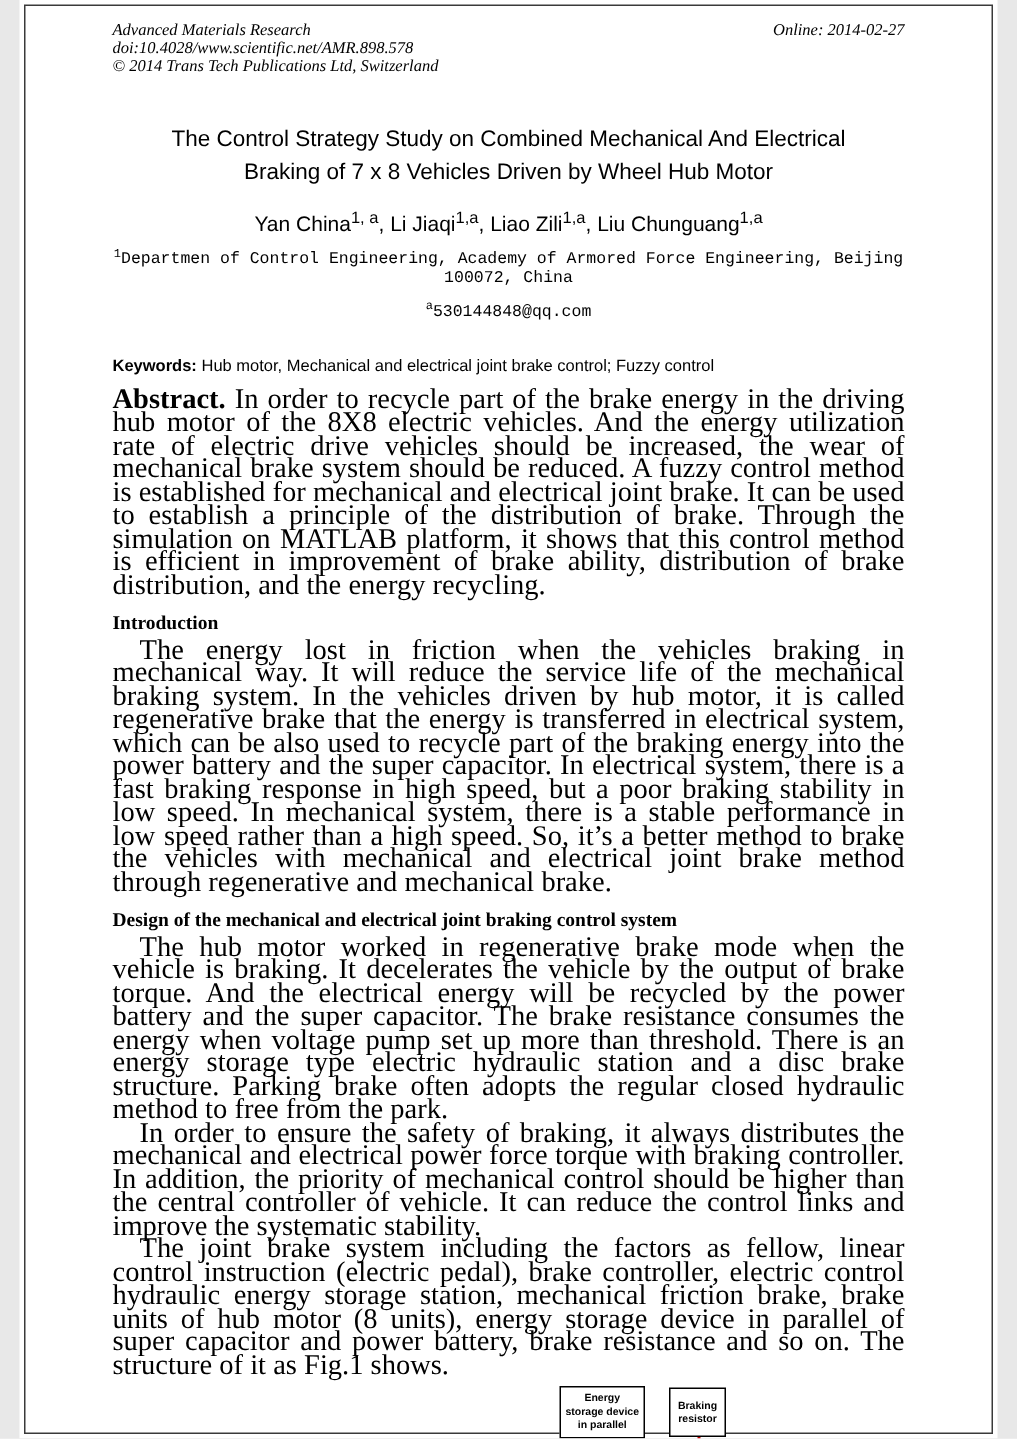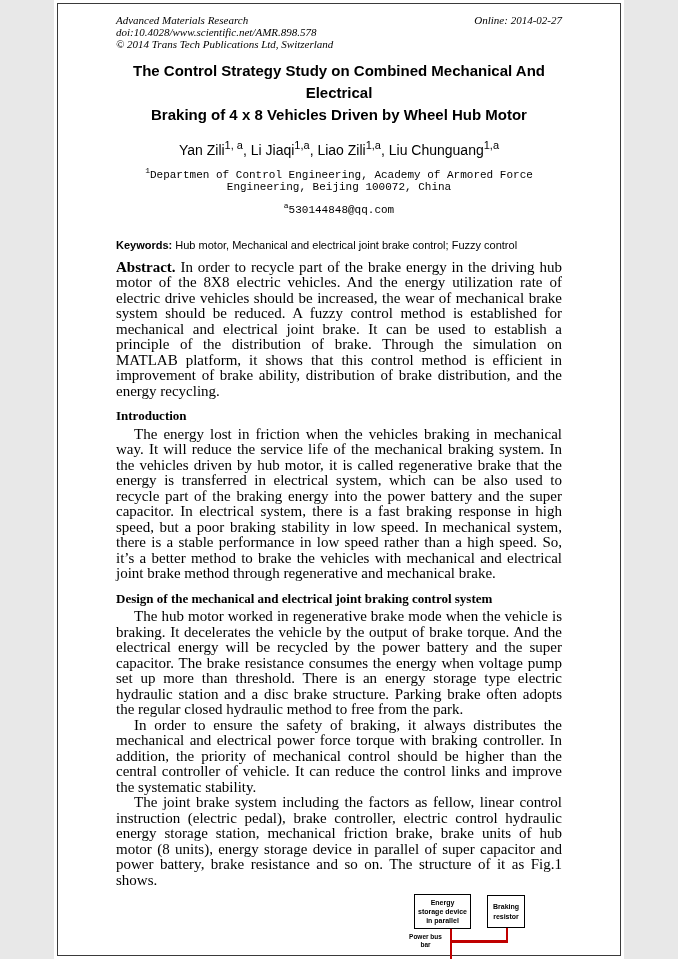--- a/index.html
+++ b/index.html
@@ -1,33 +1,33 @@
 <!DOCTYPE html>
 <html><head>
 <meta charset="utf-8">
 <style>
   html,body { margin:0; padding:0; background:#e8e8e8; }
   .page {
-    position:relative; width:570px; height:959px; background:#fff;
+    position:relative; width:652px; height:959px; background:#fff;
     margin:0 auto; box-sizing:border-box; padding:14px 62px 0 62px;
     font-family:"Liberation Serif", serif; color:#000; overflow:hidden;
   }
   .frame { position:absolute; inset:3px; border:1px solid #3a3a3a; pointer-events:none; }
   .hdr { display:flex; justify-content:space-between; align-items:flex-start;
          font-style:italic; font-size:11px; line-height:1.1; }
   .hdr-left div { white-space:nowrap; }
-  .title { font-family:"Liberation Sans", sans-serif; font-weight:bold; font-size:15px;
-           line-height:1.45; text-align:center; margin:10px 0 0 0; }
+  .title { font-family:"Liberation Sans", sans-serif; font-weight:normal; font-size:15px;
+           line-height:1.45; text-align:center; margin:32px 0 0 0; }
   .authors { text-align:center; font-family:"Liberation Sans", sans-serif; font-size:14px; margin-top:14px; }
   .authors sup { font-size:11px; }
   .affil, .email { text-align:center; font-family:Liberation Mono, monospace; font-size:11px; margin-top:8px; }
   .affil sup, .email sup { font-size:8px; }
   .kw { font-family:"Liberation Sans", sans-serif; font-size:11px; margin-top:23px; }
   .kw-label { font-weight:bold; }
-  p.body { font-size:15px; line-height:15.5px; text-align:justify; margin:0; }
+  p.body { font-size:19px; line-height:15.5px; text-align:justify; margin:0; }
   p.abs { margin-top:9px; }
   .b { font-weight:bold; }
   h2.sec { font-size:13px; line-height:15.5px; font-weight:bold; margin:9px 0 3px 0; }
   p.ind { text-indent:18px; }
   
   .fig { position:relative; width:332px; height:172px; margin:3px 0 0 118px;
          font-family:"Liberation Sans", sans-serif; }
   .fbox { position:absolute; border:1.5px solid #000; box-sizing:border-box;
           display:flex; align-items:center; justify-content:center; background:#fff; }
   .fbox-t { font-weight:bold; font-size:7px; line-height:1.3; text-align:center; white-space:pre-line; }
@@ -52,24 +52,24 @@
 
   <div class="hdr">
     <div class="hdr-left">
       <div>Advanced Materials Research</div>
       <div>doi:10.4028/www.scientific.net/AMR.898.578</div>
       <div>© 2014 Trans Tech Publications Ltd, Switzerland</div>
     </div>
     <div class="hdr-right">Online: 2014-02-27</div>
   </div>
 
-  <h1 class="title"><span>The Control Strategy Study on Combined Mechanical And Electrical</span><br><span>Braking of 4 x 8 Vehicles Driven by Wheel Hub Motor</span></h1>
+  <h1 class="title"><span>The Control Strategy Study on Combined Mechanical And Electrical</span><br><span>Braking of 7 x 8 Vehicles Driven by Wheel Hub Motor</span></h1>
 
   <div class="authors">
-    <span><span>Yan Zili</span><sup>1, a</sup><span>, </span></span><span><span>Li Jiaqi</span><sup>1,a</sup><span>, </span></span><span><span>Liao Zili</span><sup>1,a</sup><span>, </span></span><span><span>Liu Chunguang</span><sup>1,a</sup><span></span></span>
+    <span><span>Yan China</span><sup>1, a</sup><span>, </span></span><span><span>Li Jiaqi</span><sup>1,a</sup><span>, </span></span><span><span>Liao Zili</span><sup>1,a</sup><span>, </span></span><span><span>Liu Chunguang</span><sup>1,a</sup><span></span></span>
   </div>
 
   <div class="affil"><sup>1</sup><span>Departmen of Control Engineering, Academy of Armored Force Engineering, Beijing 100072, China</span></div>
   <div class="email"><sup>a</sup><span>530144848@qq.com</span></div>
 
   <div class="kw"><span class="kw-label">Keywords:</span> <span>Hub motor, Mechanical and electrical joint brake control; Fuzzy control</span></div>
 
   <p class="body abs"><span class="b">Abstract.</span> <span>In order to recycle part of the brake energy in the driving hub motor of the 8X8 electric vehicles. And the energy utilization rate of electric drive vehicles should be increased, the wear of mechanical brake system should be reduced. A fuzzy control method is established for mechanical and electrical joint brake. It can be used to establish a principle of the distribution of brake. Through the simulation on MATLAB platform, it shows that this control method is efficient in improvement of brake ability, distribution of brake distribution, and the energy recycling.</span></p>
 
   <h2 class="sec">Introduction</h2>

